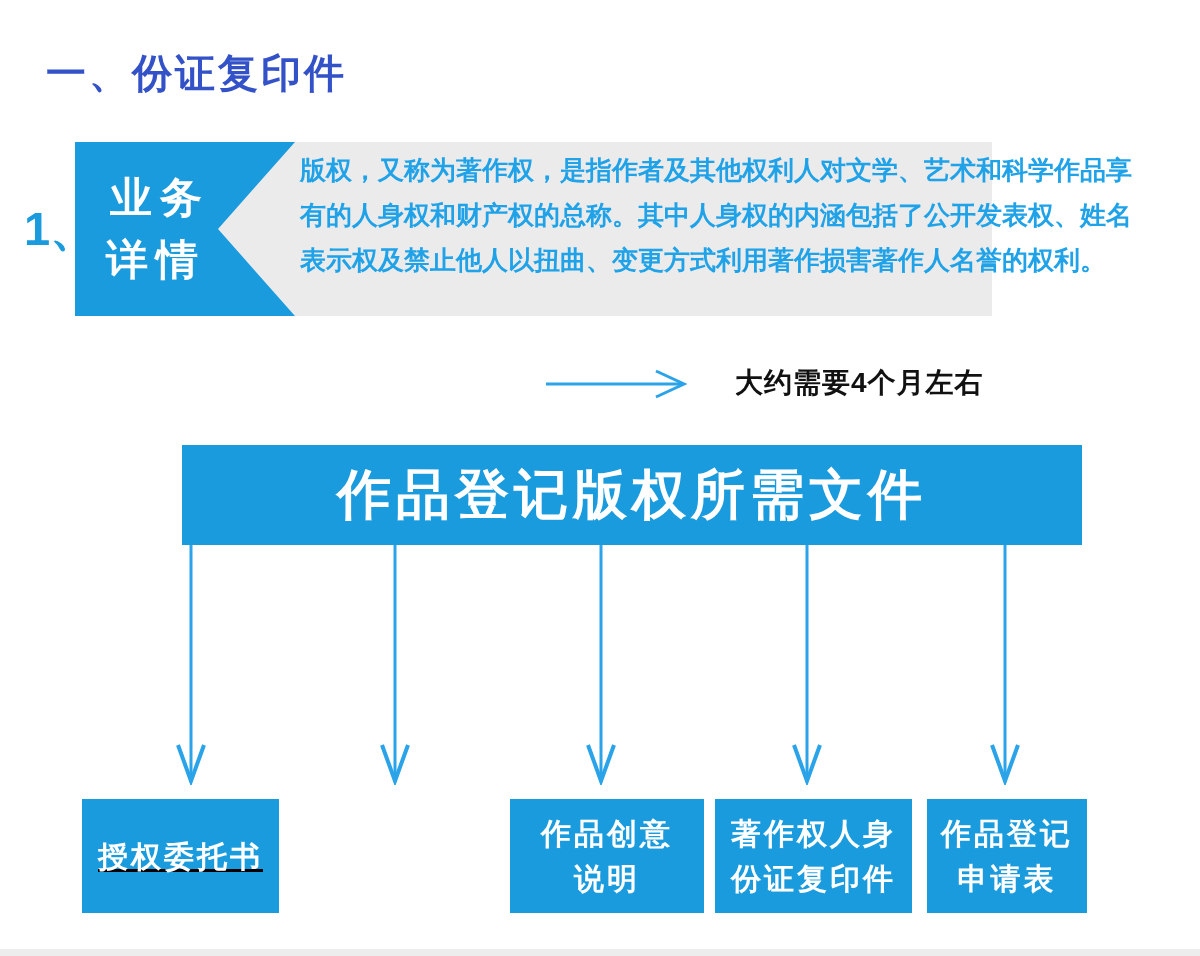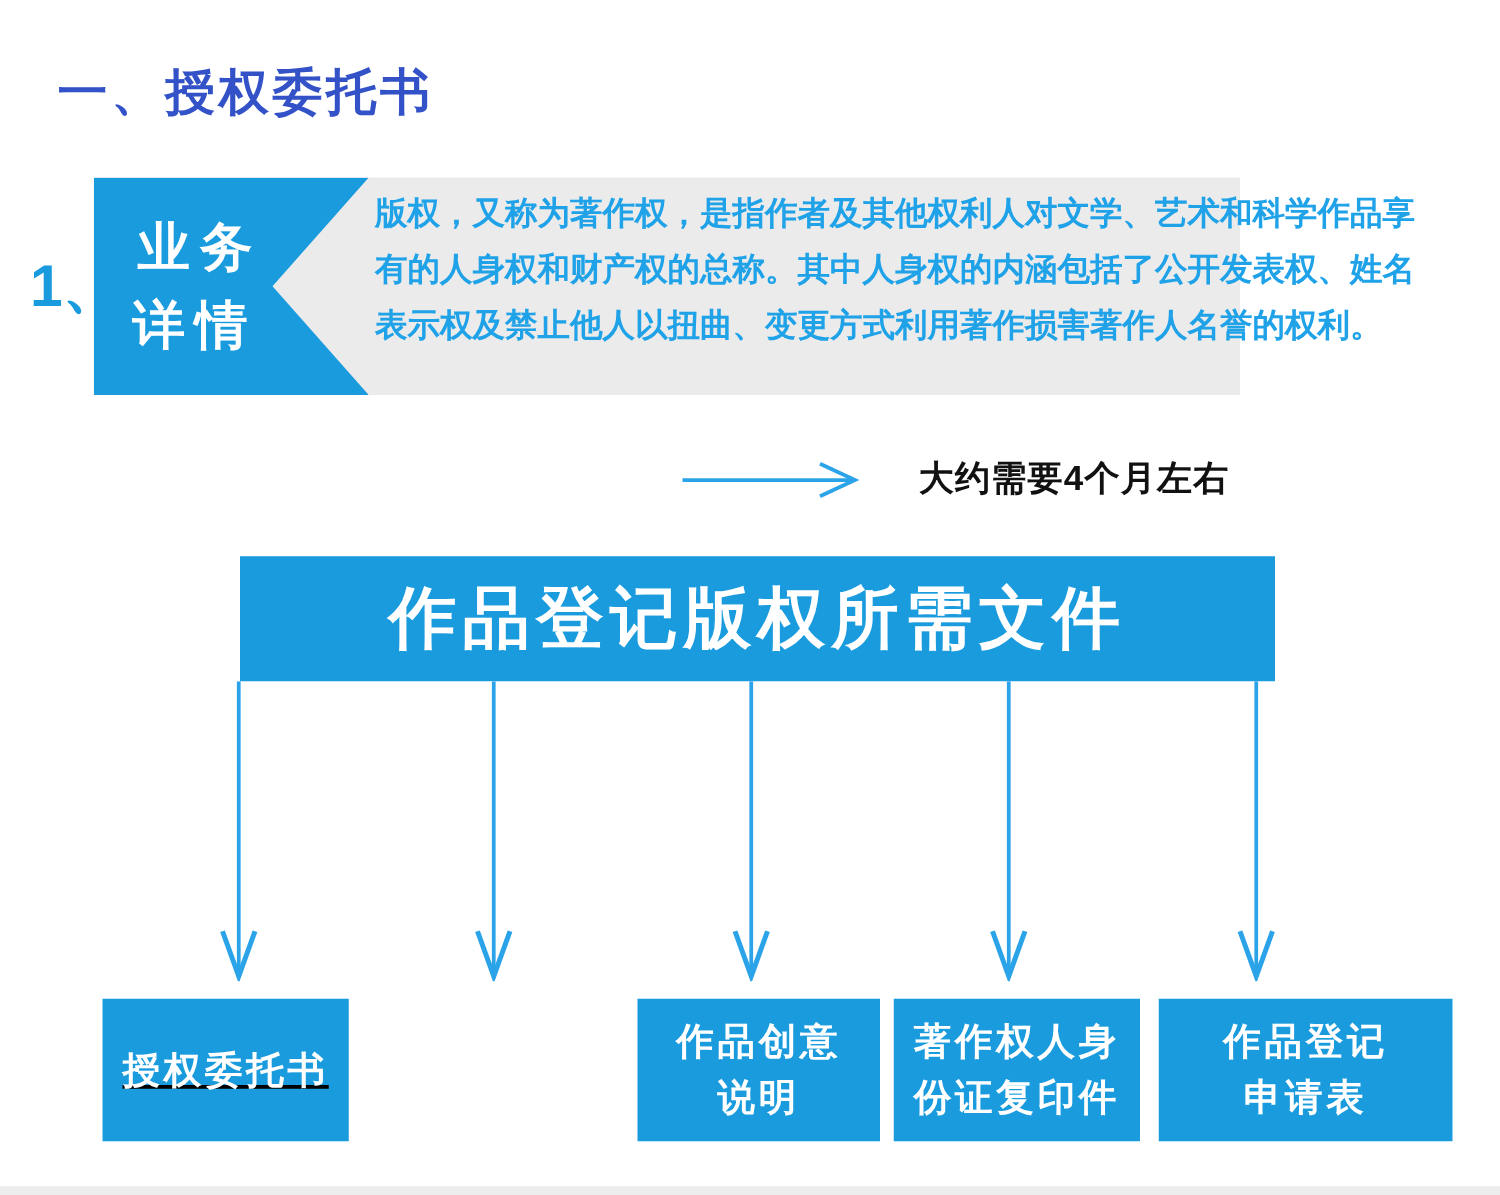--- a/index.html
+++ b/index.html
@@ -49,21 +49,21 @@
     position: absolute; top: 364px;
     font-size: 28px; font-weight: bold; color: #111111; white-space: nowrap;
     letter-spacing: 1px;
   }
   .timeline-label.left  { left: 196px; }
   .timeline-label.right { left: 735px; }
   .timeline-arrow { position: absolute; left: 544px; top: 368px; }
 
   
   .banner {
-    position: absolute; left: 192px; top: 445px; width: 828px; height: 100px;
+    position: absolute; left: 182px; top: 445px; width: 900px; height: 100px;
     background: #1a9bde; display: flex; align-items: center; justify-content: center; text-align: center;
   }
   .banner-text {
     color: #ffffff; font-size: 54px; font-weight: bold;
     letter-spacing: 5px; white-space: nowrap;
   }
 
   
   .down-arrow { position: absolute; top: 545px; }
 
@@ -74,33 +74,33 @@
   }
   .doc-box-label {
     color: #ffffff; font-size: 30px; font-weight: bold;
     letter-spacing: 3px; line-height: 45px; text-align: center;
     white-space: pre-line;
   }
   .doc-box.b1 { left: 82px;  width: 197px; text-decoration: underline; }
   .doc-box.b2 { left: 298px; width: 196px; }
   .doc-box.b3 { left: 510px; width: 194px; }
   .doc-box.b4 { left: 715px; width: 197px; }
-  .doc-box.b5 { left: 927px; width: 235px; }
+  .doc-box.b5 { left: 927px; width: 160px; }
 
   .bottom-strip {
     position: absolute; left: 0; top: 949px; width: 1200px; height: 7px;
     background: #ededed;
   }
 </style>
 </head>
 <body>
 
 <div class="canvas">
 
-  <div class="page-title">一、授权委托书</div>
+  <div class="page-title">一、份证复印件</div>
   <div class="item-number">1、</div>
 
   <div class="hero">
     <div class="hero-flag">
       <span class="hero-flag-text">业务
 详情</span>
     </div>
     <div class="hero-desc">版权，又称为著作权，是指作者及其他权利人对文学、艺术和科学作品享
 有的人身权和财产权的总称。其中人身权的内涵包括了公开发表权、姓名
 表示权及禁止他人以扭曲、变更方式利用著作损害著作人名誉的权利。</div>

